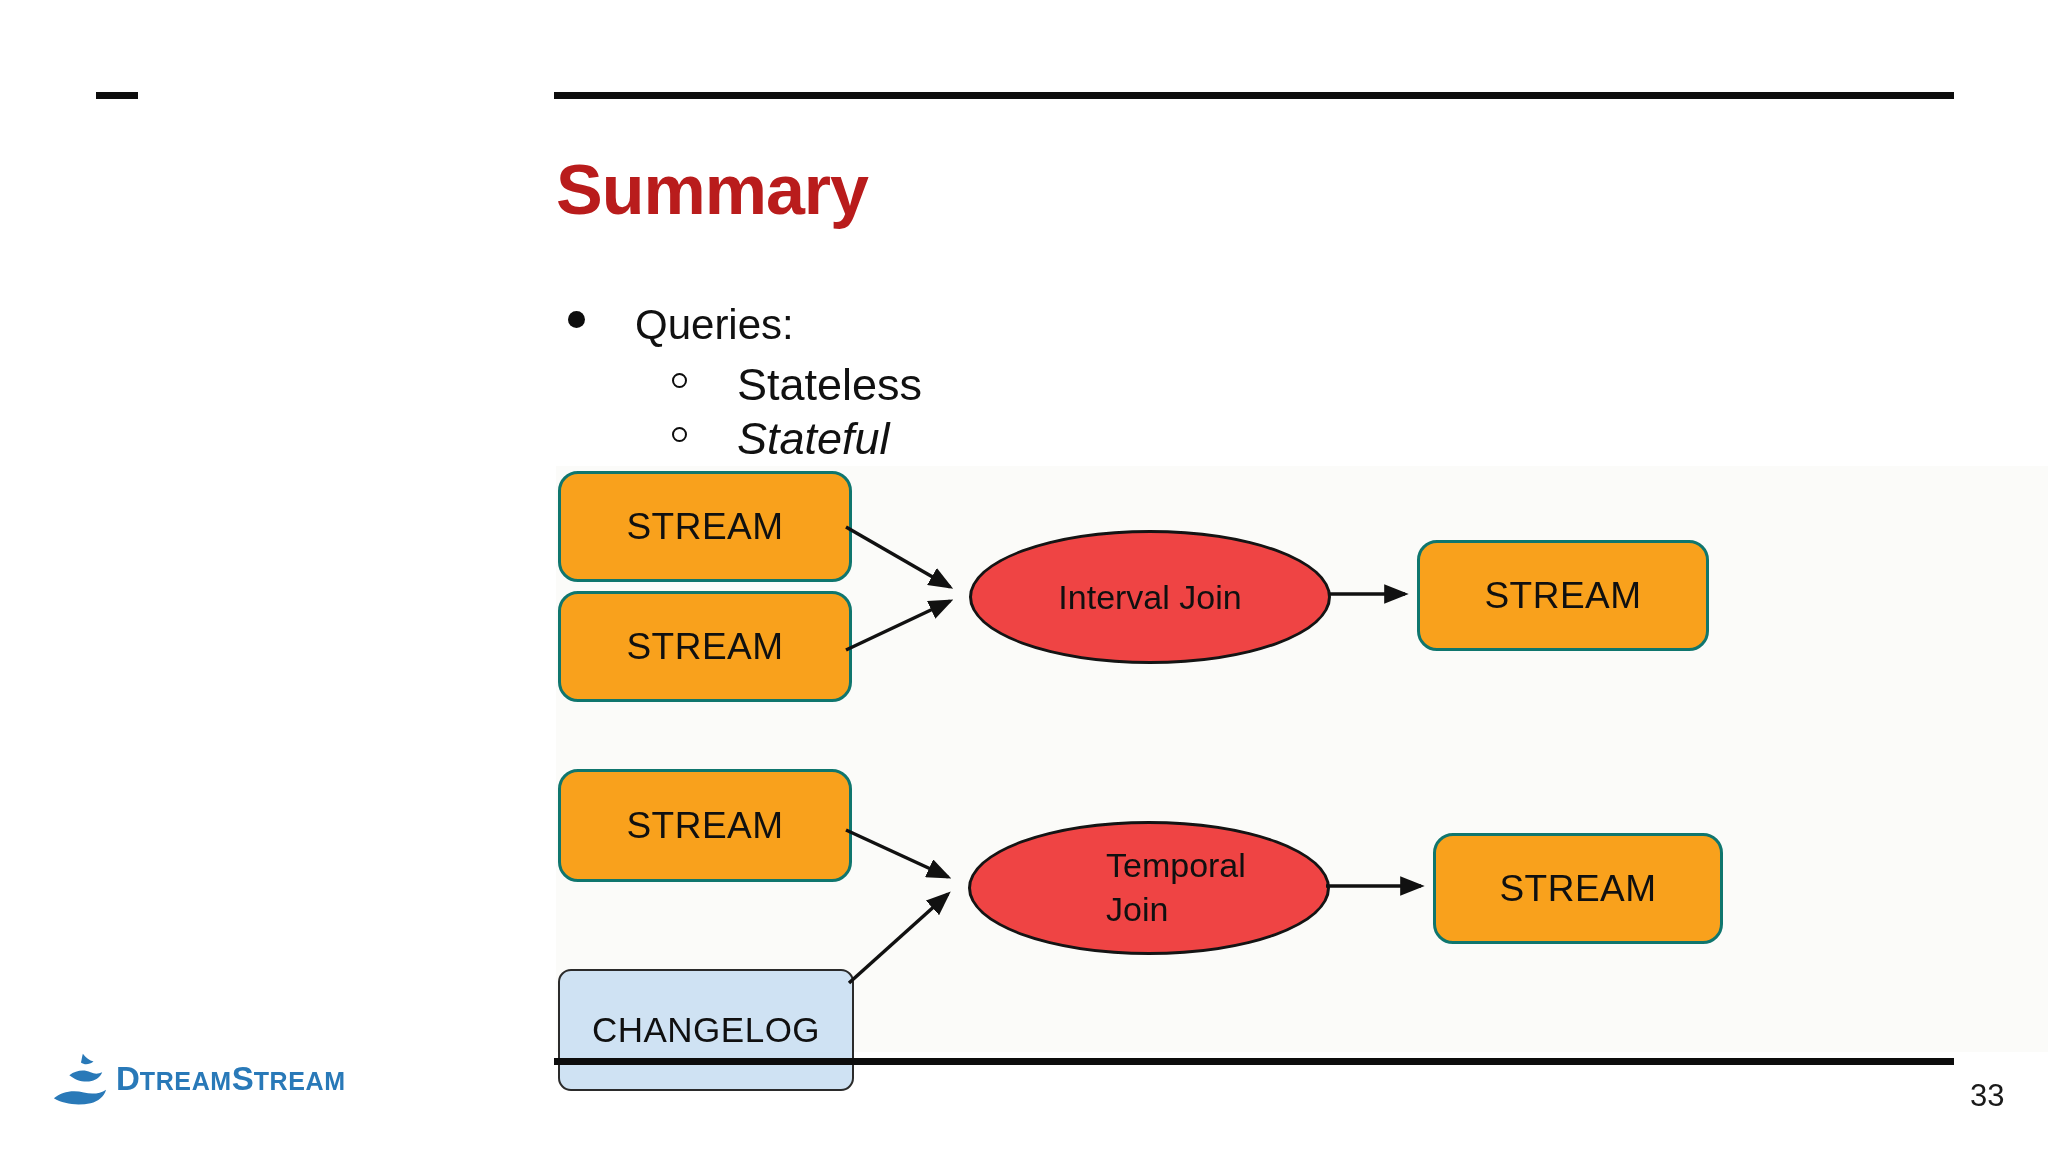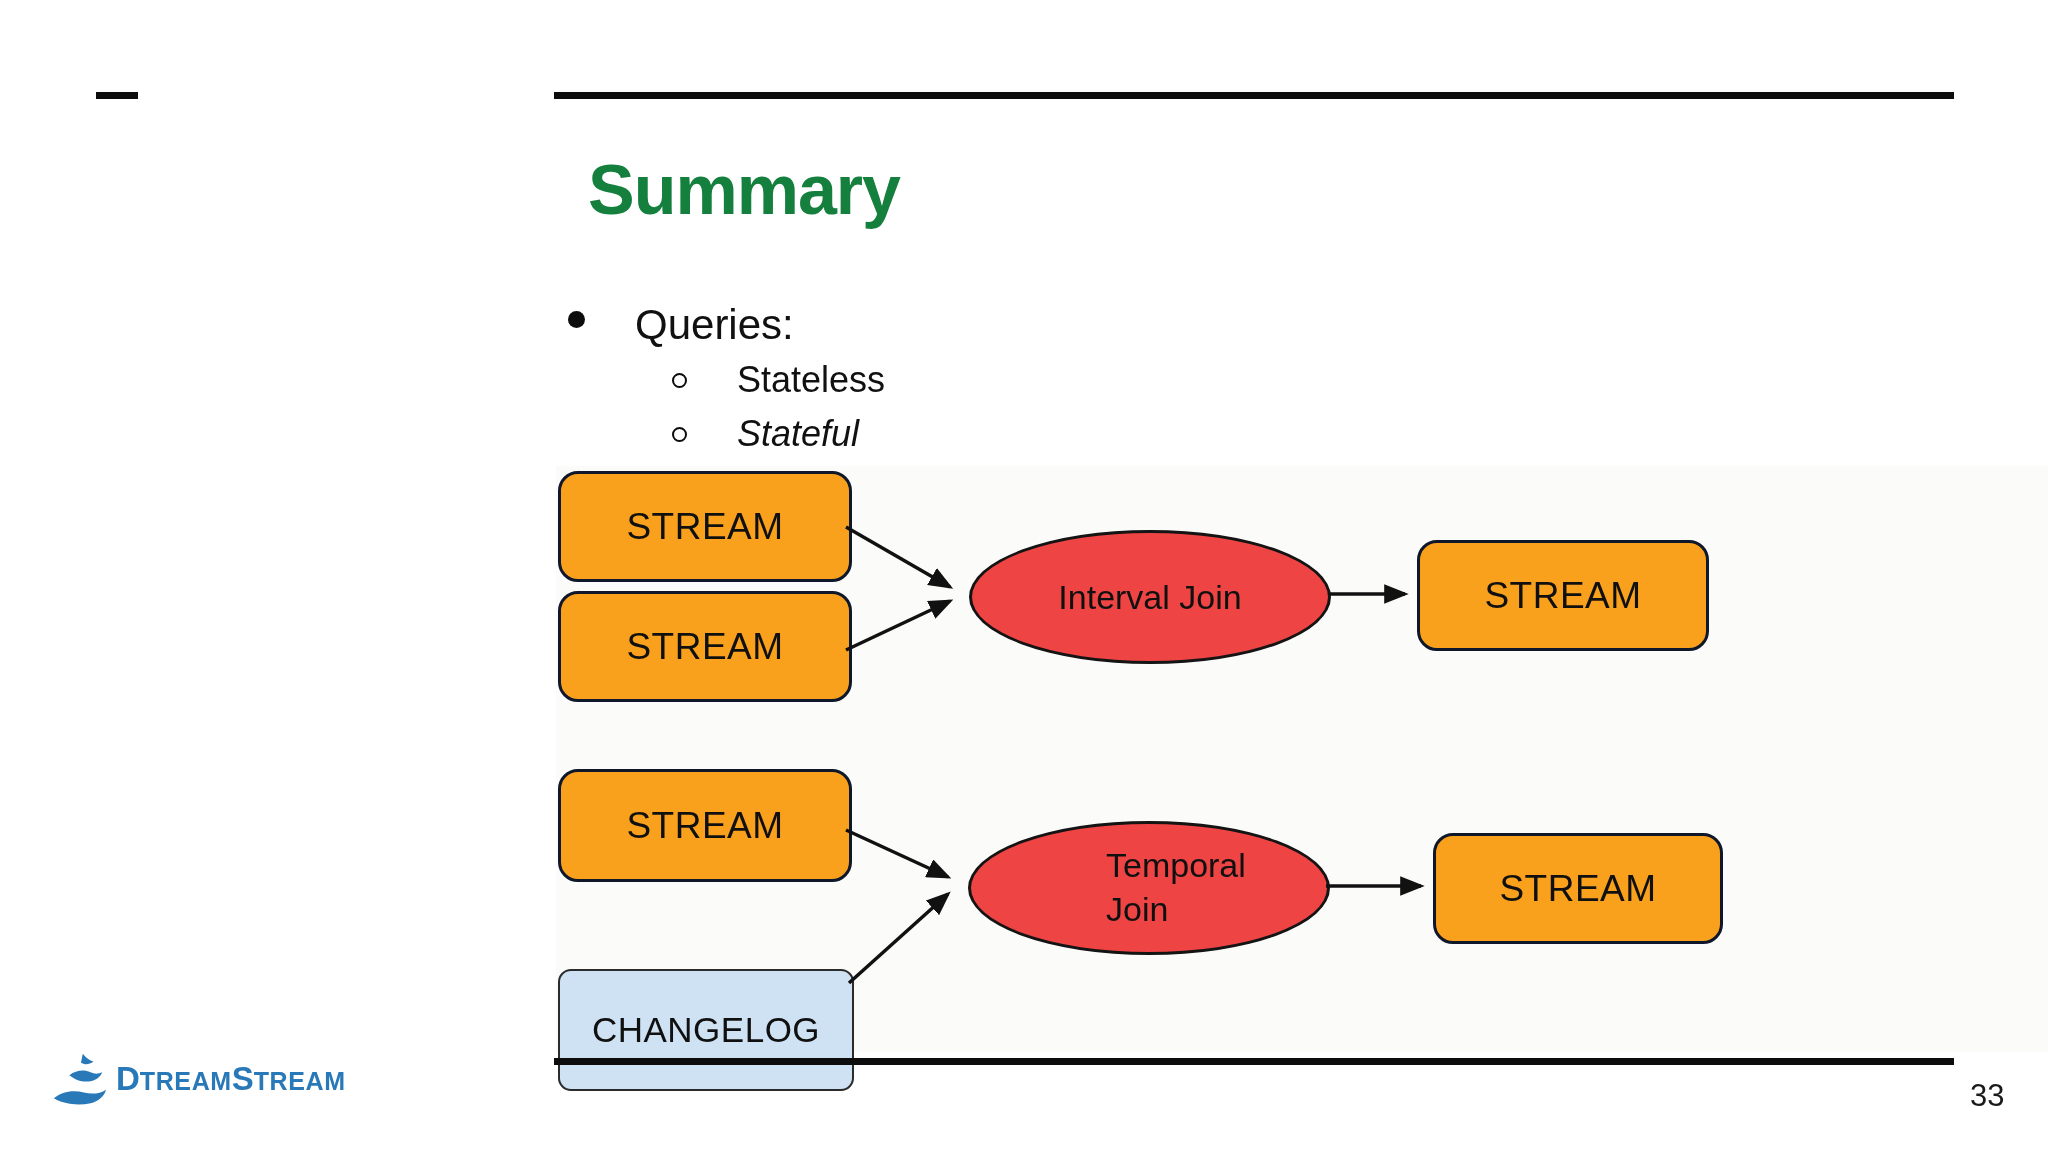--- a/index.html
+++ b/index.html
@@ -4,28 +4,28 @@
 <style>
   html,body{margin:0;padding:0;background:#ffffff;}
   .slide{
     position:relative;width:2048px;height:1152px;background:#ffffff;overflow:hidden;
     font-family:"Liberation Sans","DejaVu Sans",sans-serif;color:#101010;
   }
   .rule{position:absolute;background:#0d0d0d;height:7px;}
   .panel{position:absolute;background:#fbfbf9;}
   .title{
     position:absolute;left:556px;top:150px;font-size:70px;font-weight:700;
-    letter-spacing:-1px;color:#15803d;margin-left:32px;
+    letter-spacing:-1px;color:#b91c1c;
   }
   .b-dot{position:absolute;width:17px;height:17px;border-radius:50%;background:#0d0d0d;}
   .b-circ{position:absolute;width:11px;height:11px;border-radius:50%;border:2.5px solid #0d0d0d;background:transparent;}
   .b1-label{position:absolute;font-size:42px;color:#111;}
-  .b2-label{position:absolute;font-size:36px;color:#111;}
+  .b2-label{position:absolute;font-size:45px;color:#111;}
   .box{
-    position:absolute;background:#f9a11c;border:3px solid #0f172a;border-radius:20px;
+    position:absolute;background:#f9a11c;border:3px solid #0f766e;border-radius:20px;
     display:flex;align-items:center;justify-content:center;
     font-size:37px;color:#101010;letter-spacing:0.5px;
   }
   .changelog{
     position:absolute;background:#cfe2f3;border:2.5px solid #2b2b2b;border-radius:13px;
     display:flex;align-items:center;justify-content:center;
     font-size:35px;color:#101010;letter-spacing:0.5px;margin-top:41px;
   }
   .ellipse{
     position:absolute;background:#ef4444;border:3px solid #141414;border-radius:50%;

